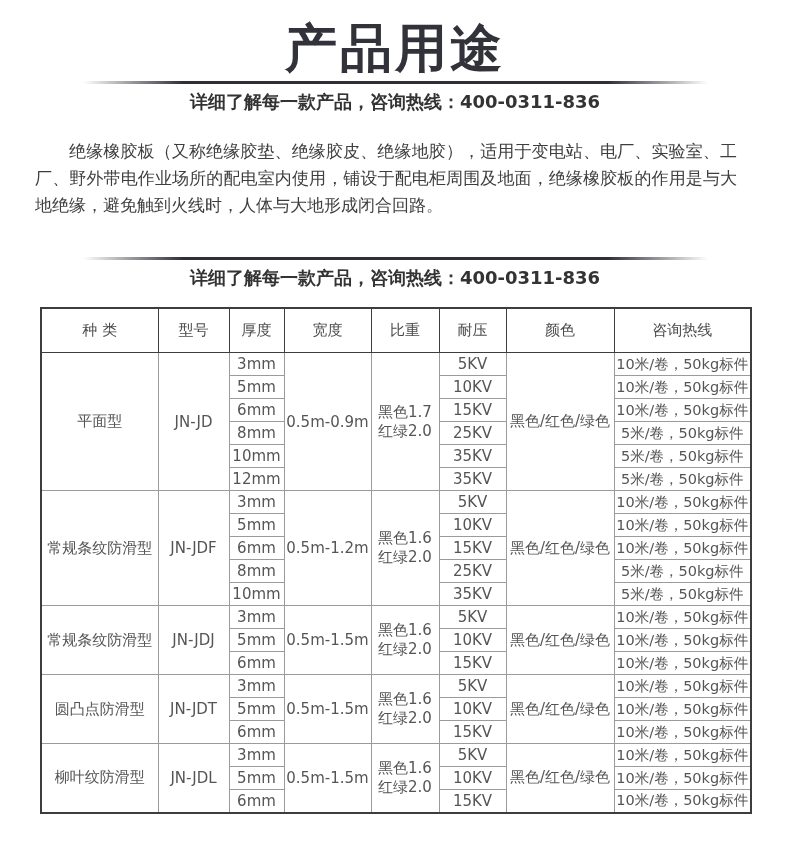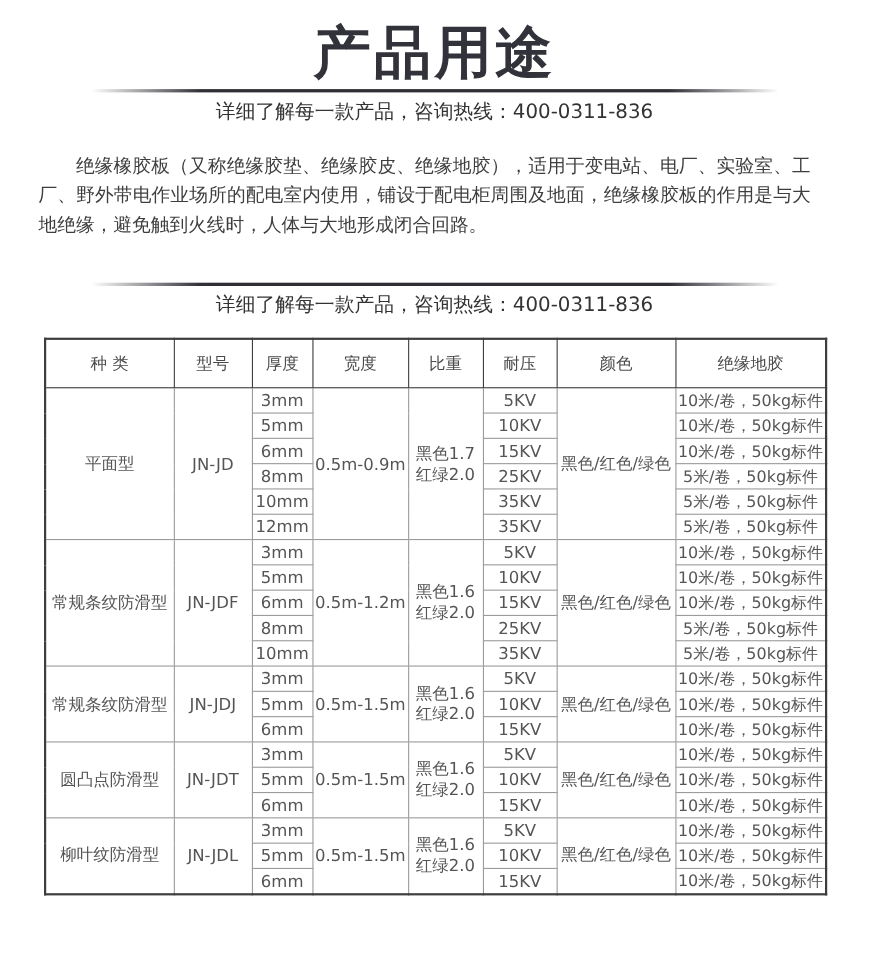--- a/index.html
+++ b/index.html
@@ -24,20 +24,21 @@
     margin: 5px auto 0;
     background: linear-gradient(to right,
       rgba(47,47,54,0) 0%, #2f2f36 16%, #2f2f36 84%, rgba(47,47,54,0) 100%);
   }
   .subtitle {
     margin-top: 6px;
     font-size: 18px;
     line-height: 24px;
     color: #333333;
     text-align: center;
+    font-weight: bold;
   }
 
   .desc {
     margin: 24px 53px 0 35px;
     font-size: 17px;
     line-height: 27px;
     color: #3e3e3e;
     text-indent: 2em;
     text-align: justify;
   }
@@ -111,21 +112,21 @@
       </colgroup>
       <thead>
           <tr>
             <th>种 类</th>
             <th>型号</th>
             <th>厚度</th>
             <th>宽度</th>
             <th>比重</th>
             <th>耐压</th>
             <th>颜色</th>
-            <th>绝缘地胶</th>
+            <th>咨询热线</th>
           </tr>
         </thead>
       <tbody>
           <tr>
             <td class="c-type" rowspan="6">平面型</td>
             <td class="c-model" rowspan="6">JN-JD</td>
             <td class="c-thk">3mm</td>
             <td class="c-width" rowspan="6">0.5m-0.9m</td>
             <td class="c-grav" rowspan="6">黑色1.7
 红绿2.0</td>

